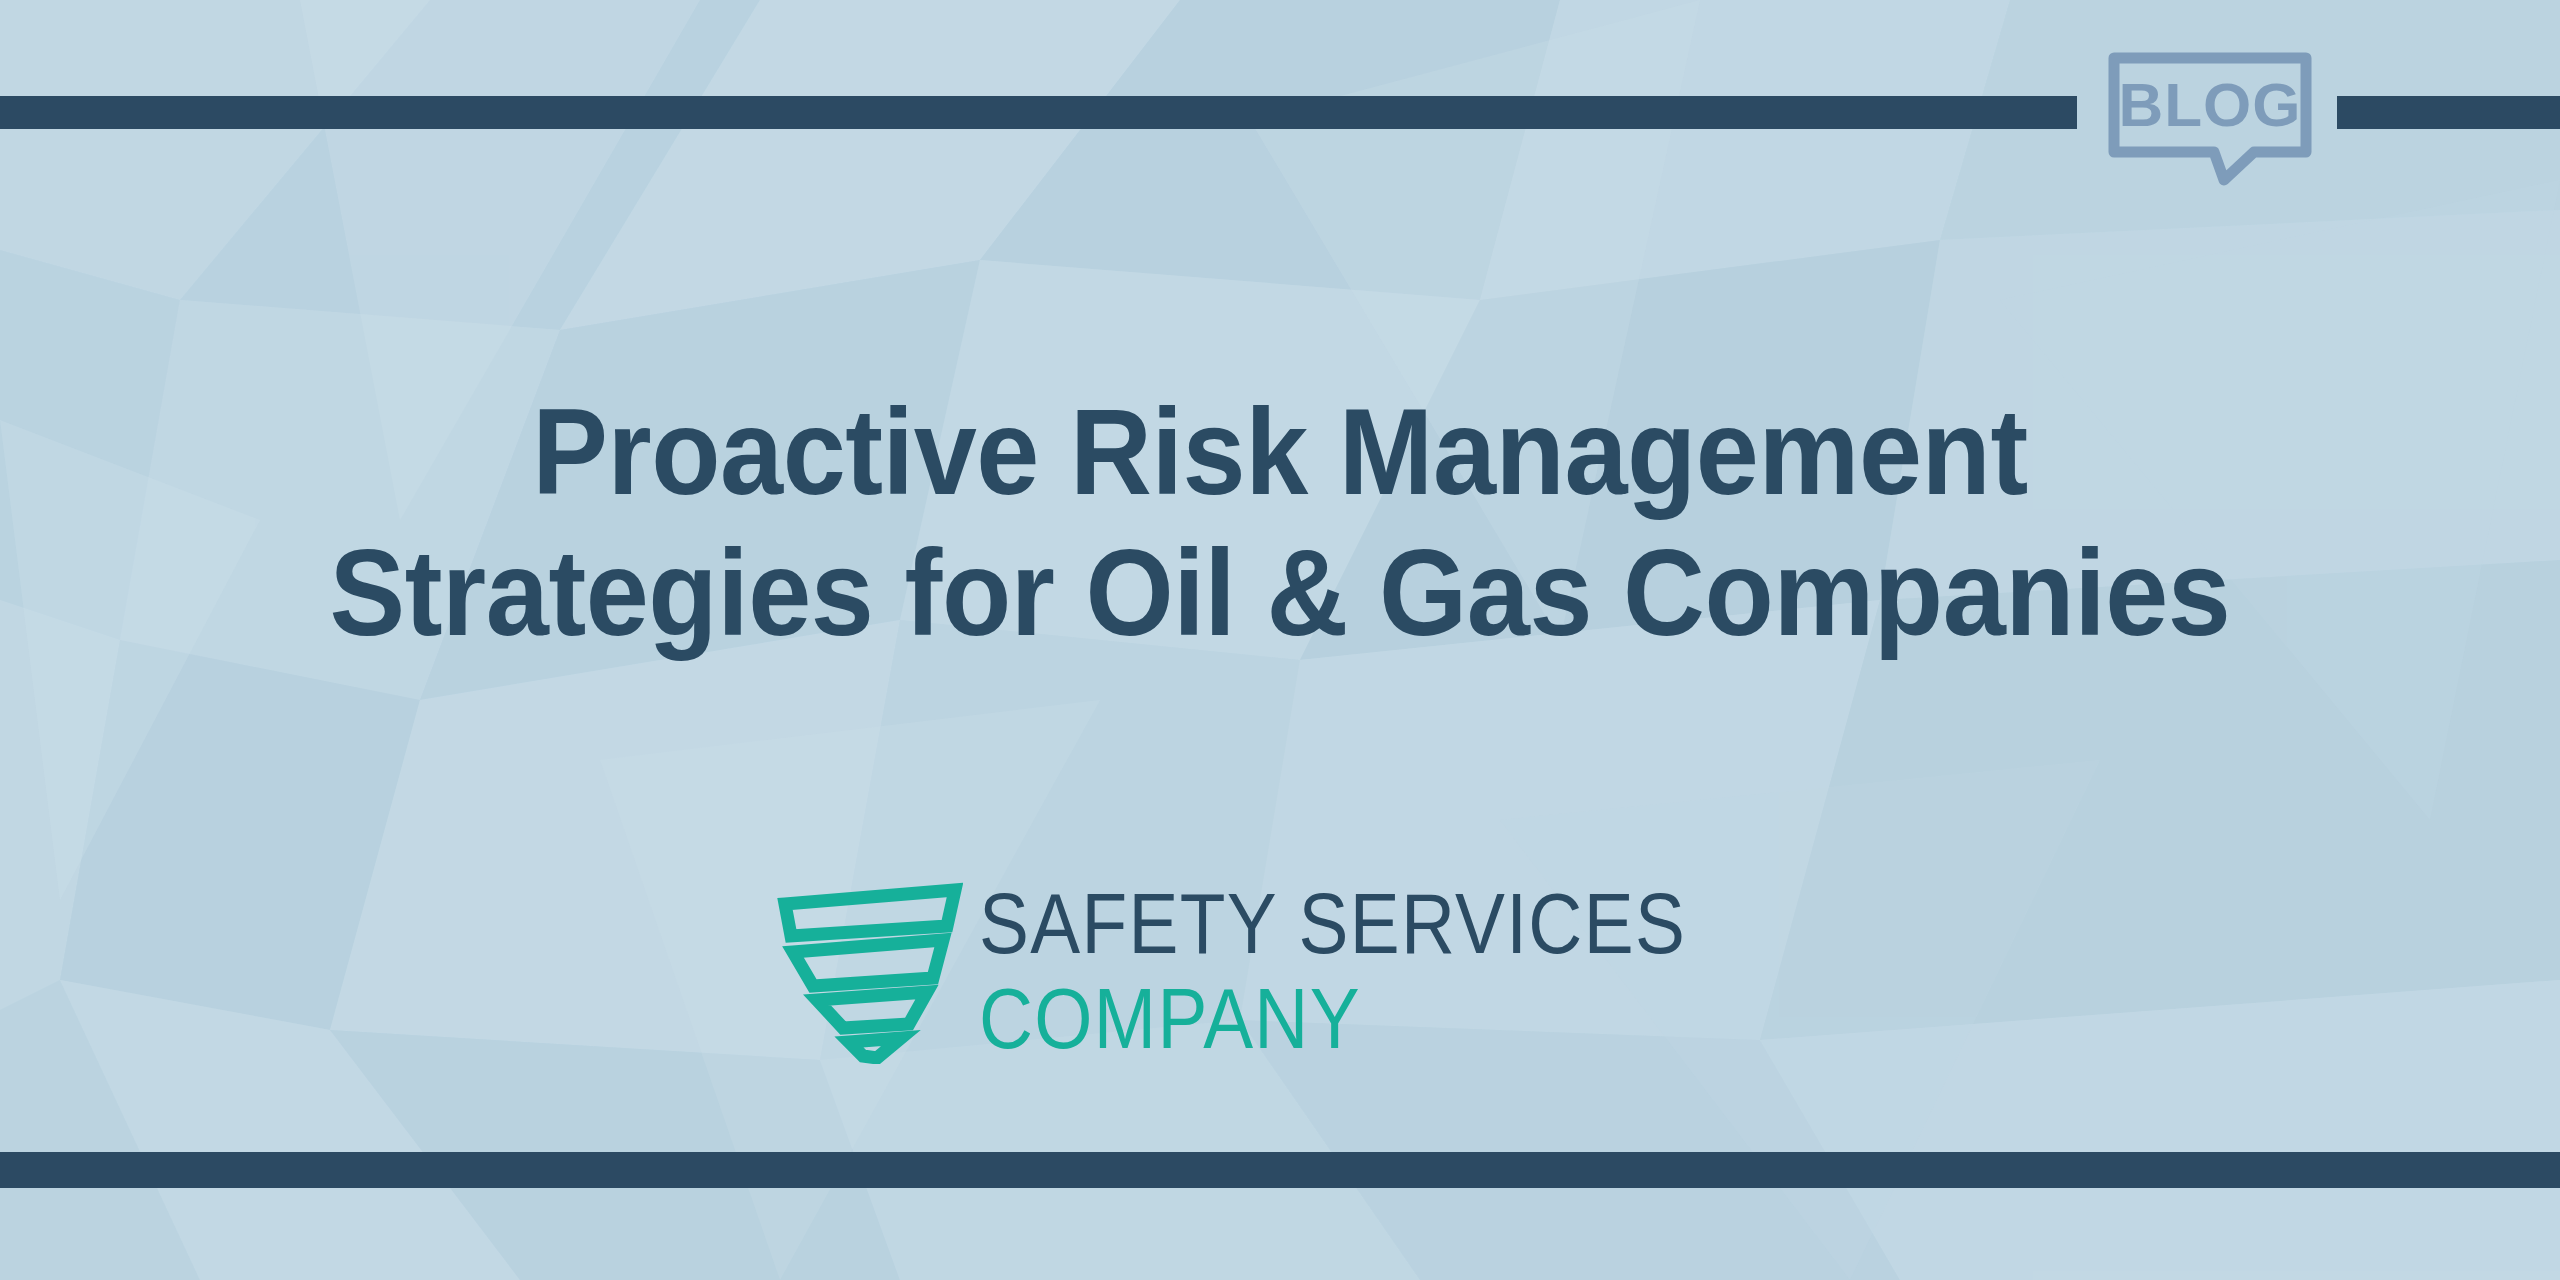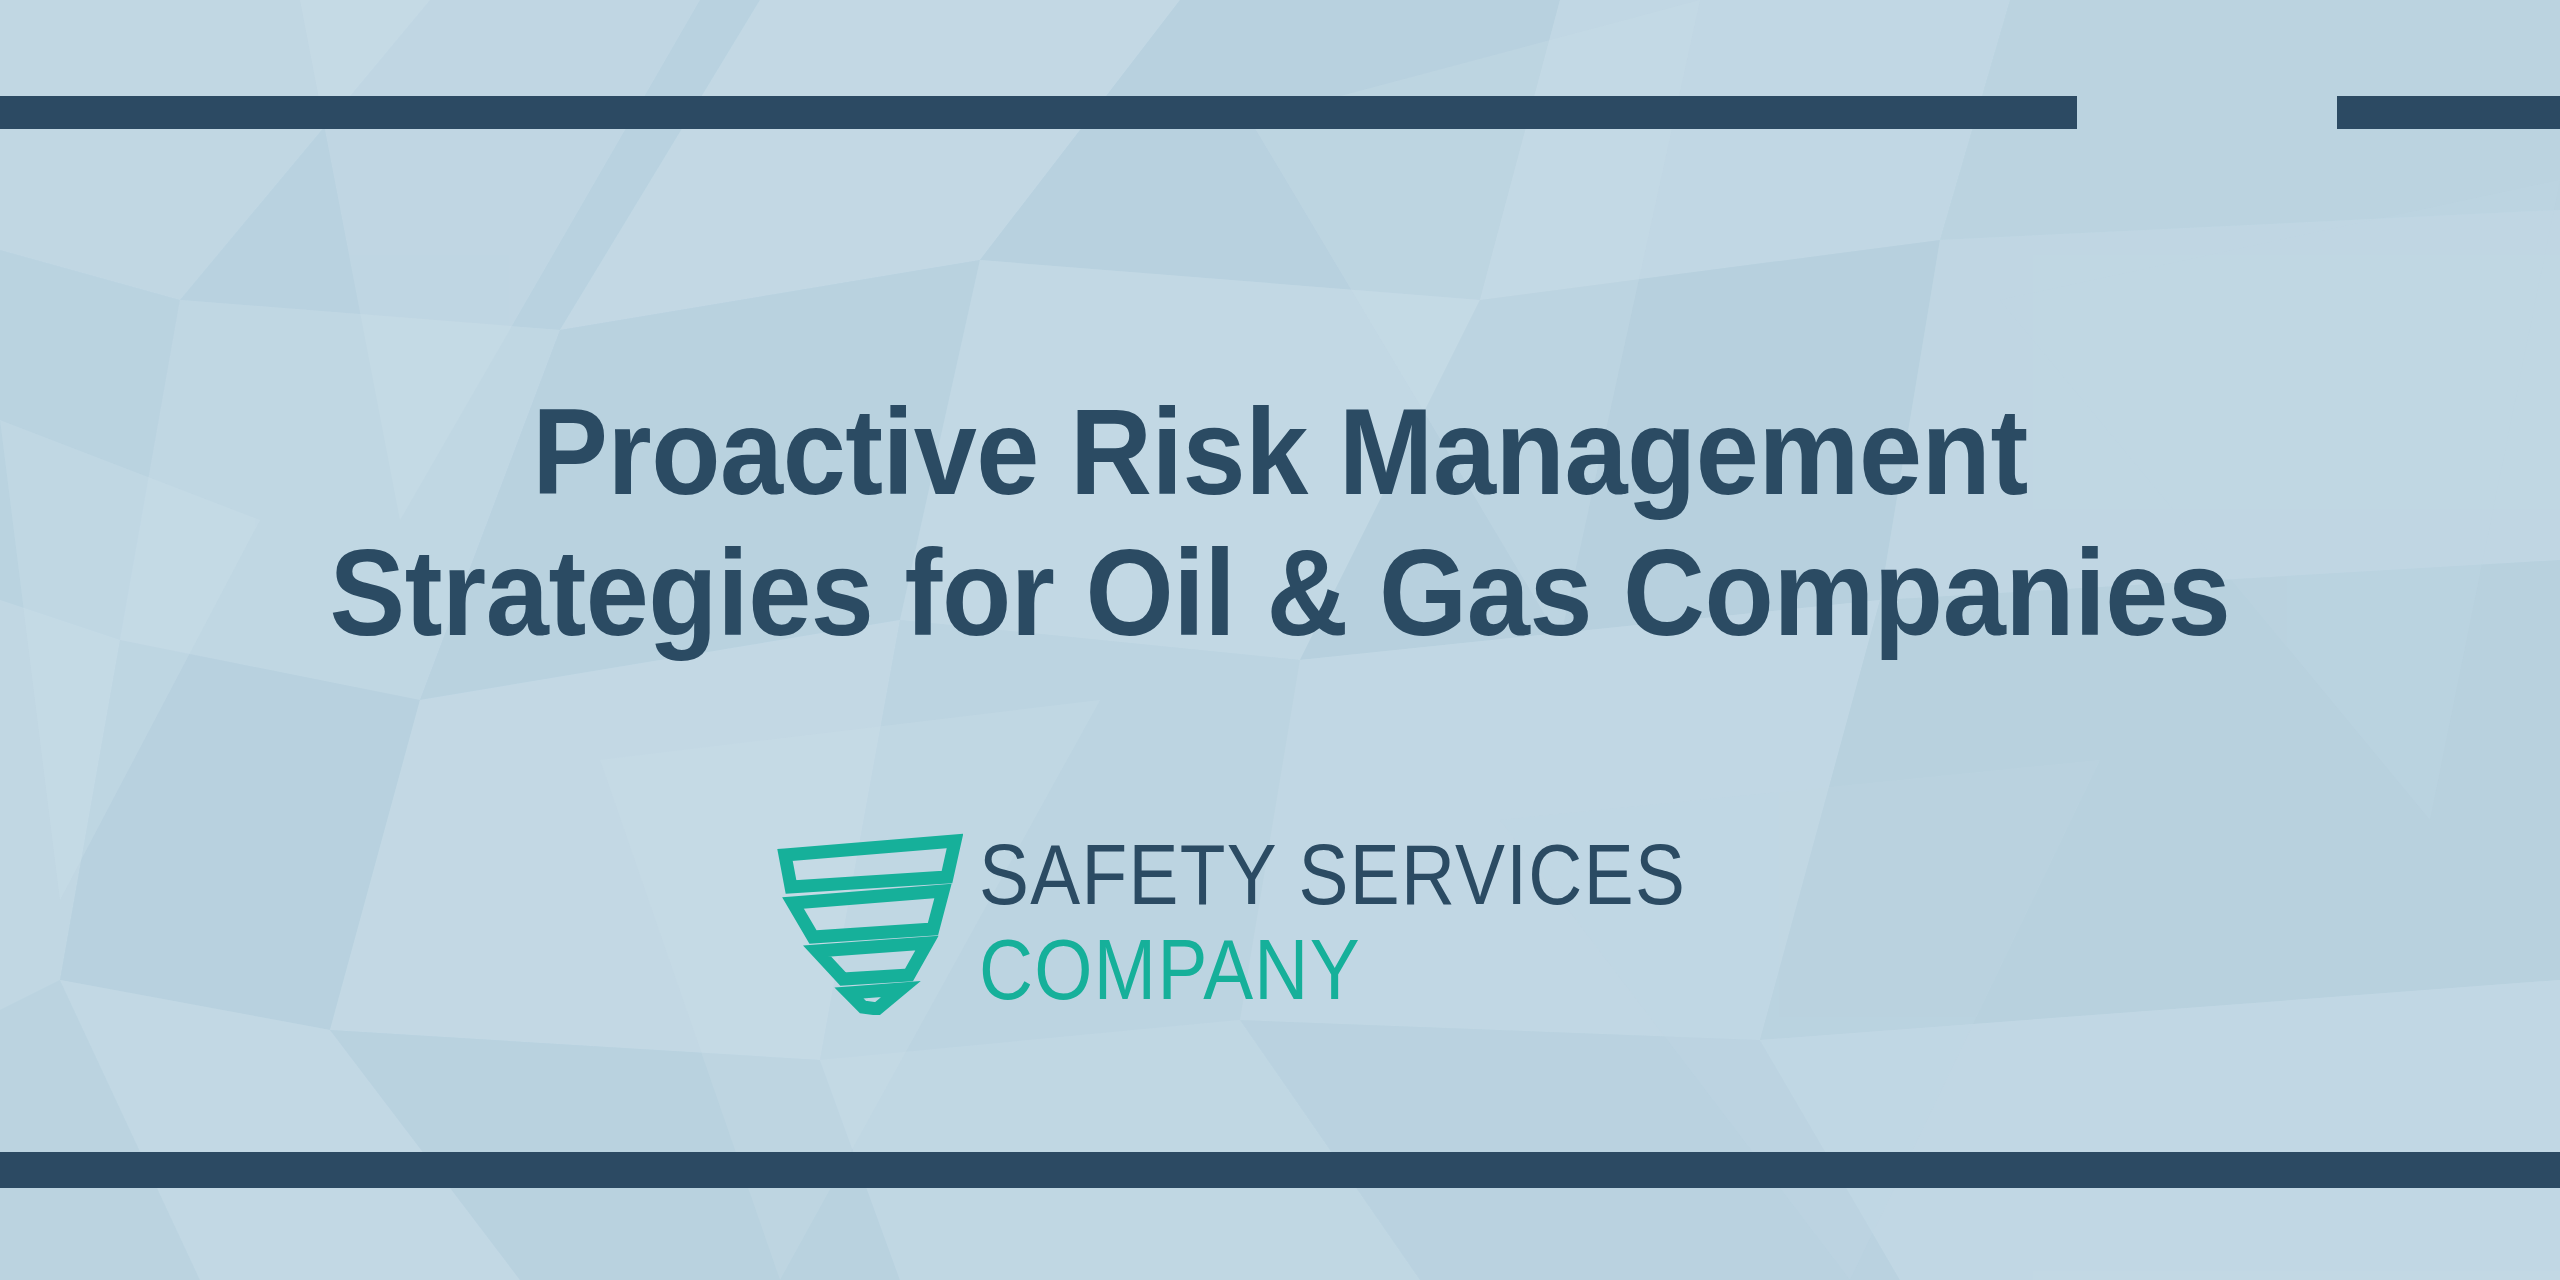--- a/index.html
+++ b/index.html
@@ -85,21 +85,21 @@
   }
   #headline .line {
     display: block;
     white-space: nowrap;
   }
 
   
   #logo-lockup {
     position: absolute;
     left: 0;
-    top: 832px;
+    top: 881px;
     width: 2560px;
     display: flex;
     align-items: center;
     justify-content: center;
     gap: 16px;
   }
   #logo-shield {
     width: 186px;
     height: 182px;
     flex: 0 0 auto;
@@ -173,20 +173,26 @@
       <polygon points="600,760 1100,700 780,1280" fill="#cadfe9"></polygon>
       <polygon points="1500,820 2100,760 1850,1280" fill="#c1d7e3"></polygon>
       <polygon points="0,420 260,520 60,900" fill="#cde0ea"></polygon>
     </g>
   </svg>
 
   <div class="rule" id="rule-top-left"></div>
 
   <div class="rule" id="rule-top-right"></div>
 
+  <div id="blog-badge">
+    <svg viewBox="0 0 212 140">
+      <path d="M10 10 H202 V104 H150 L120 132 L110 104 H10 Z" fill="none" stroke="#7e9cba" stroke-width="11" stroke-linejoin="round" stroke-linecap="round"></path>
+      <text x="106" y="78" text-anchor="middle" font-family="'Liberation Sans Narrow','Liberation Sans',sans-serif" font-weight="700" font-size="62" letter-spacing="1" fill="#7e9cba">BLOG</text>
+    </svg>
+  </div>
 
   <h1 id="headline">
     <span class="line">Proactive Risk Management</span>
     <span class="line">Strategies for Oil &amp; Gas Companies</span>
   </h1>
 
   <div id="logo-lockup">
 
     <div id="logo-shield">
       <svg viewBox="0 0 186 182">

